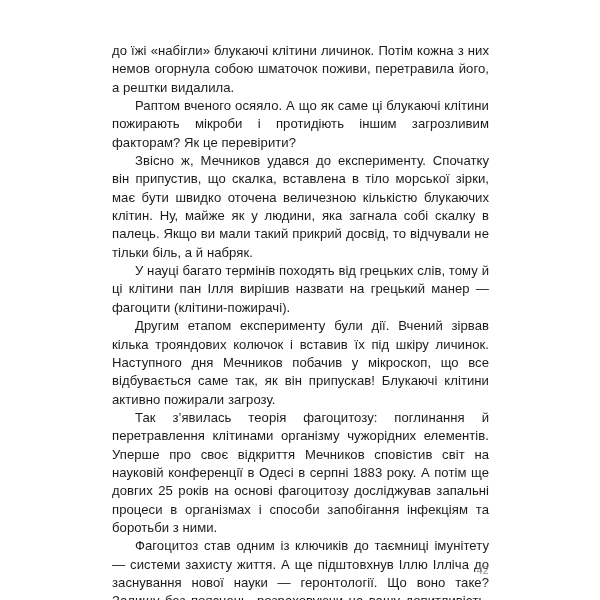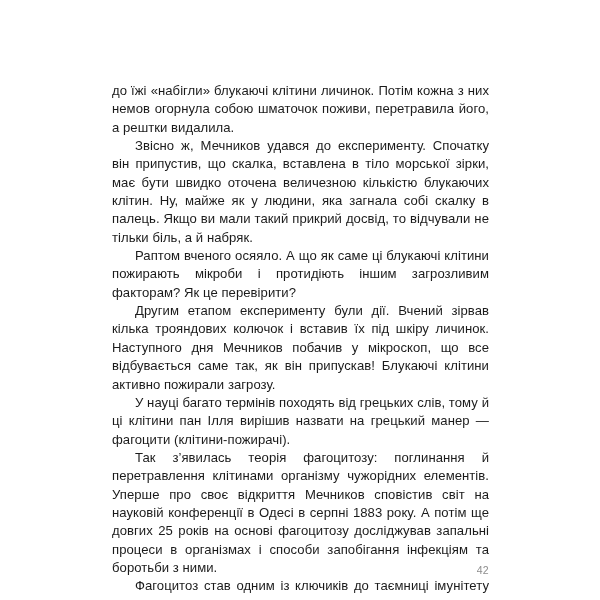--- a/index.html
+++ b/index.html
@@ -38,21 +38,20 @@
     font-size: 13.1px;
     line-height: 18.35px;
     letter-spacing: 0.05px;
     word-spacing: 0px;
     -webkit-font-smoothing: antialiased;
   }
 
   
   .para.cont {
     text-indent: 0;
-    margin-top: 40px;
   }
 
   
 
   #page-number {
     position: absolute;
     right: 0px;
     top: 0px;
     color: #8d8d8d;
     font-size: 10.5px;
@@ -68,24 +67,24 @@
     height: 14px;
   }
 </style>
 </head>
 <body>
 
 <div id="page">
 
   <div id="text-column">
     <p class="para cont">до їжі «набігли» блукаючі клітини личинок. Потім кожна з них немов огорнула собою шматочок поживи, перетравила його, а рештки видалила.</p>
+    <p class="para">Раптом вченого осяяло. А що як саме ці блукаючі клітини пожирають мікроби і протидіють іншим загрозливим факторам? Як це перевірити?</p>
     <p class="para">Звісно ж, Мечников удався до експерименту. Спочатку він припустив, що скалка, вставлена в тіло морської зірки, має бути швидко оточена величезною кількістю блукаючих клітин. Ну, майже як у людини, яка загнала собі скалку в палець. Якщо ви мали такий прикрий досвід, то відчували не тільки біль, а й набряк.</p>
-    <p class="para">Раптом вченого осяяло. А що як саме ці блукаючі клітини пожирають мікроби і протидіють іншим загрозливим факторам? Як це перевірити?</p>
+    <p class="para">У науці багато термінів походять від грецьких слів, тому й ці клітини пан Ілля вирішив назвати на грецький манер — фагоцити (клітини-пожирачі).</p>
     <p class="para">Другим етапом експерименту були дії. Вчений зірвав кілька трояндових колючок і вставив їх під шкіру личинок. Наступного дня Мечников побачив у мікроскоп, що все відбувається саме так, як він припускав! Блукаючі клітини активно пожирали загрозу.</p>
-    <p class="para">У науці багато термінів походять від грецьких слів, тому й ці клітини пан Ілля вирішив назвати на грецький манер — фагоцити (клітини-пожирачі).</p>
     <p class="para">Так з’явилась теорія фагоцитозу: поглинання й перетравлення клітинами організму чужорідних елементів. Уперше про своє відкриття Мечников сповістив світ на науковій конференції в Одесі в серпні 1883 року. А потім ще довгих 25 років на основі фагоцитозу досліджував запальні процеси в організмах і способи запобігання інфекціям та боротьби з ними.</p>
     <p class="para">Фагоцитоз став одним із ключиків до таємниці імунітету — системи захисту життя. А ще підштовхнув Іллю Ілліча до заснування нової науки — геронтології. Що воно таке? Залишу без пояснень, розраховуючи на вашу допитливість. Одне додам: у цій науці дуже багато прогалин, тому ви маєте всі шанси особисто побувати на врученні Нобелівської премії.</p>
   </div>
 
   <div id="page-number-wrap">
     <span id="page-number">42</span>
   </div>
 
 </div>
 

